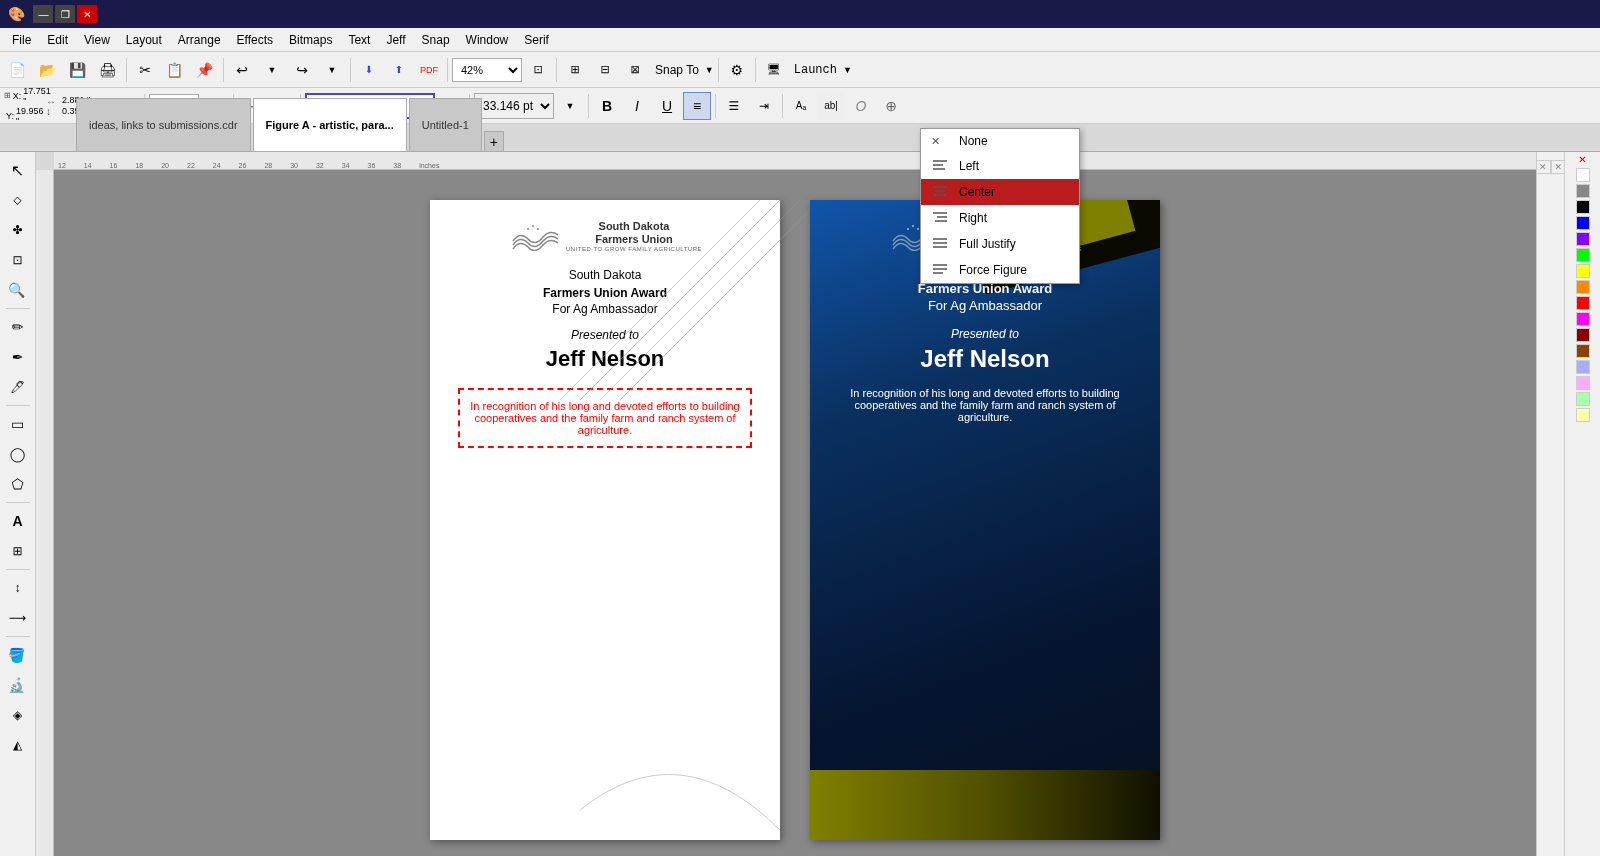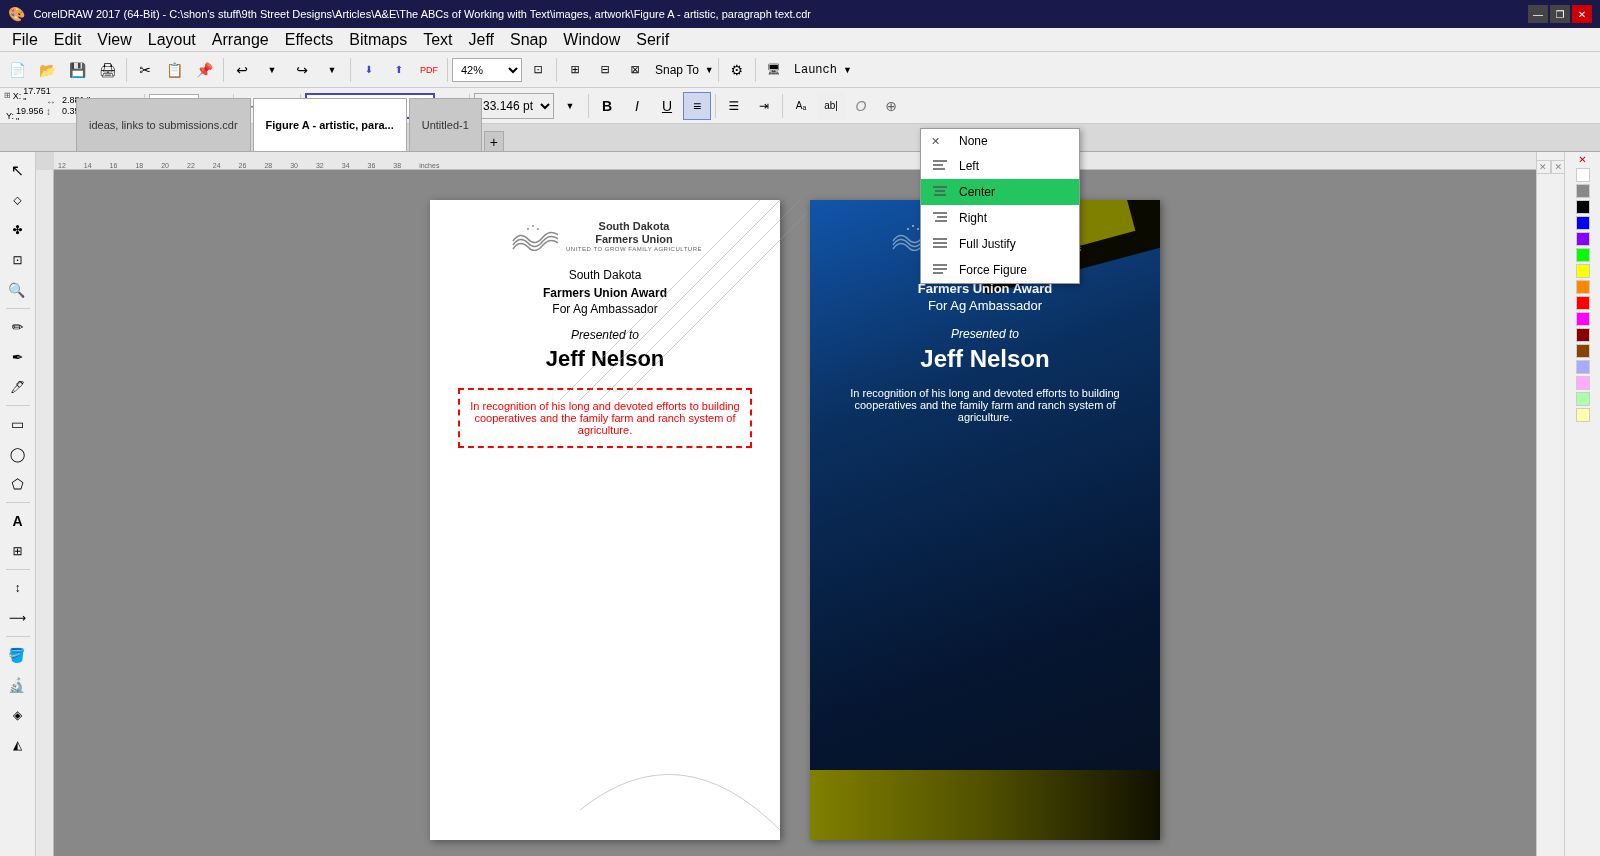--- a/index.html
+++ b/index.html
@@ -40,21 +40,21 @@
       height: 24px;
       background: #f0f0f0;
       display: flex;
       align-items: center;
       border-bottom: 1px solid #ccc;
       padding: 0 4px;
     }
     .menu-item {
       padding: 2px 8px;
       cursor: pointer;
-      font-size: 16px;
+      font-size: 12px;
     }
 
     
     #toolbar1 {
       height: 36px;
       background: #f0f0f0;
       display: flex;
       align-items: center;
       border-bottom: 1px solid #ccc;
       padding: 0 4px;
@@ -310,21 +310,20 @@
       position: relative;
       overflow: auto;
     }
 
   </style>
 </head>
 <body>
 
 <div id="title-bar">
   <span style="margin-right:8px; font-size:14px;">🎨</span>
-  <span class="title-text">CorelDRAW 2017 (64-Bit) - C:\shon's stuff\9th Street Designs\Articles\A&amp;E\The ABCs of Working with Text\images, artwork\Figure A - artistic, paragraph text.cdr</span>
   <div class="win-controls">
     <button class="win-btn">—</button>
     <button class="win-btn">❐</button>
     <button class="win-btn" style="background:#c00;">✕</button>
   </div>
 </div>
 
 <div id="menu-bar">
   <span class="menu-item">File</span>
   <span class="menu-item">Edit</span>
@@ -633,21 +632,21 @@
   <div class="dropdown-item">
     <span class="dropdown-icon">
       <svg width="18" height="14">
         <line x1="2" y1="3" x2="16" y2="3" stroke="#555" stroke-width="1.5"></line>
         <line x1="2" y1="7" x2="12" y2="7" stroke="#555" stroke-width="1.5"></line>
         <line x1="2" y1="11" x2="14" y2="11" stroke="#555" stroke-width="1.5"></line>
       </svg>
     </span>
     <span>Left</span>
   </div>
-  <div class="dropdown-item active" style="background:#22c55e;">
+  <div class="dropdown-item active" style="background:#b91c1c;">
     <span class="dropdown-icon">
       <svg width="18" height="14">
         <line x1="2" y1="3" x2="16" y2="3" stroke="#555" stroke-width="1.5"></line>
         <line x1="4" y1="7" x2="14" y2="7" stroke="#555" stroke-width="1.5"></line>
         <line x1="3" y1="11" x2="15" y2="11" stroke="#555" stroke-width="1.5"></line>
       </svg>
     </span>
     <span>Center</span>
   </div>
   <div class="dropdown-item">

